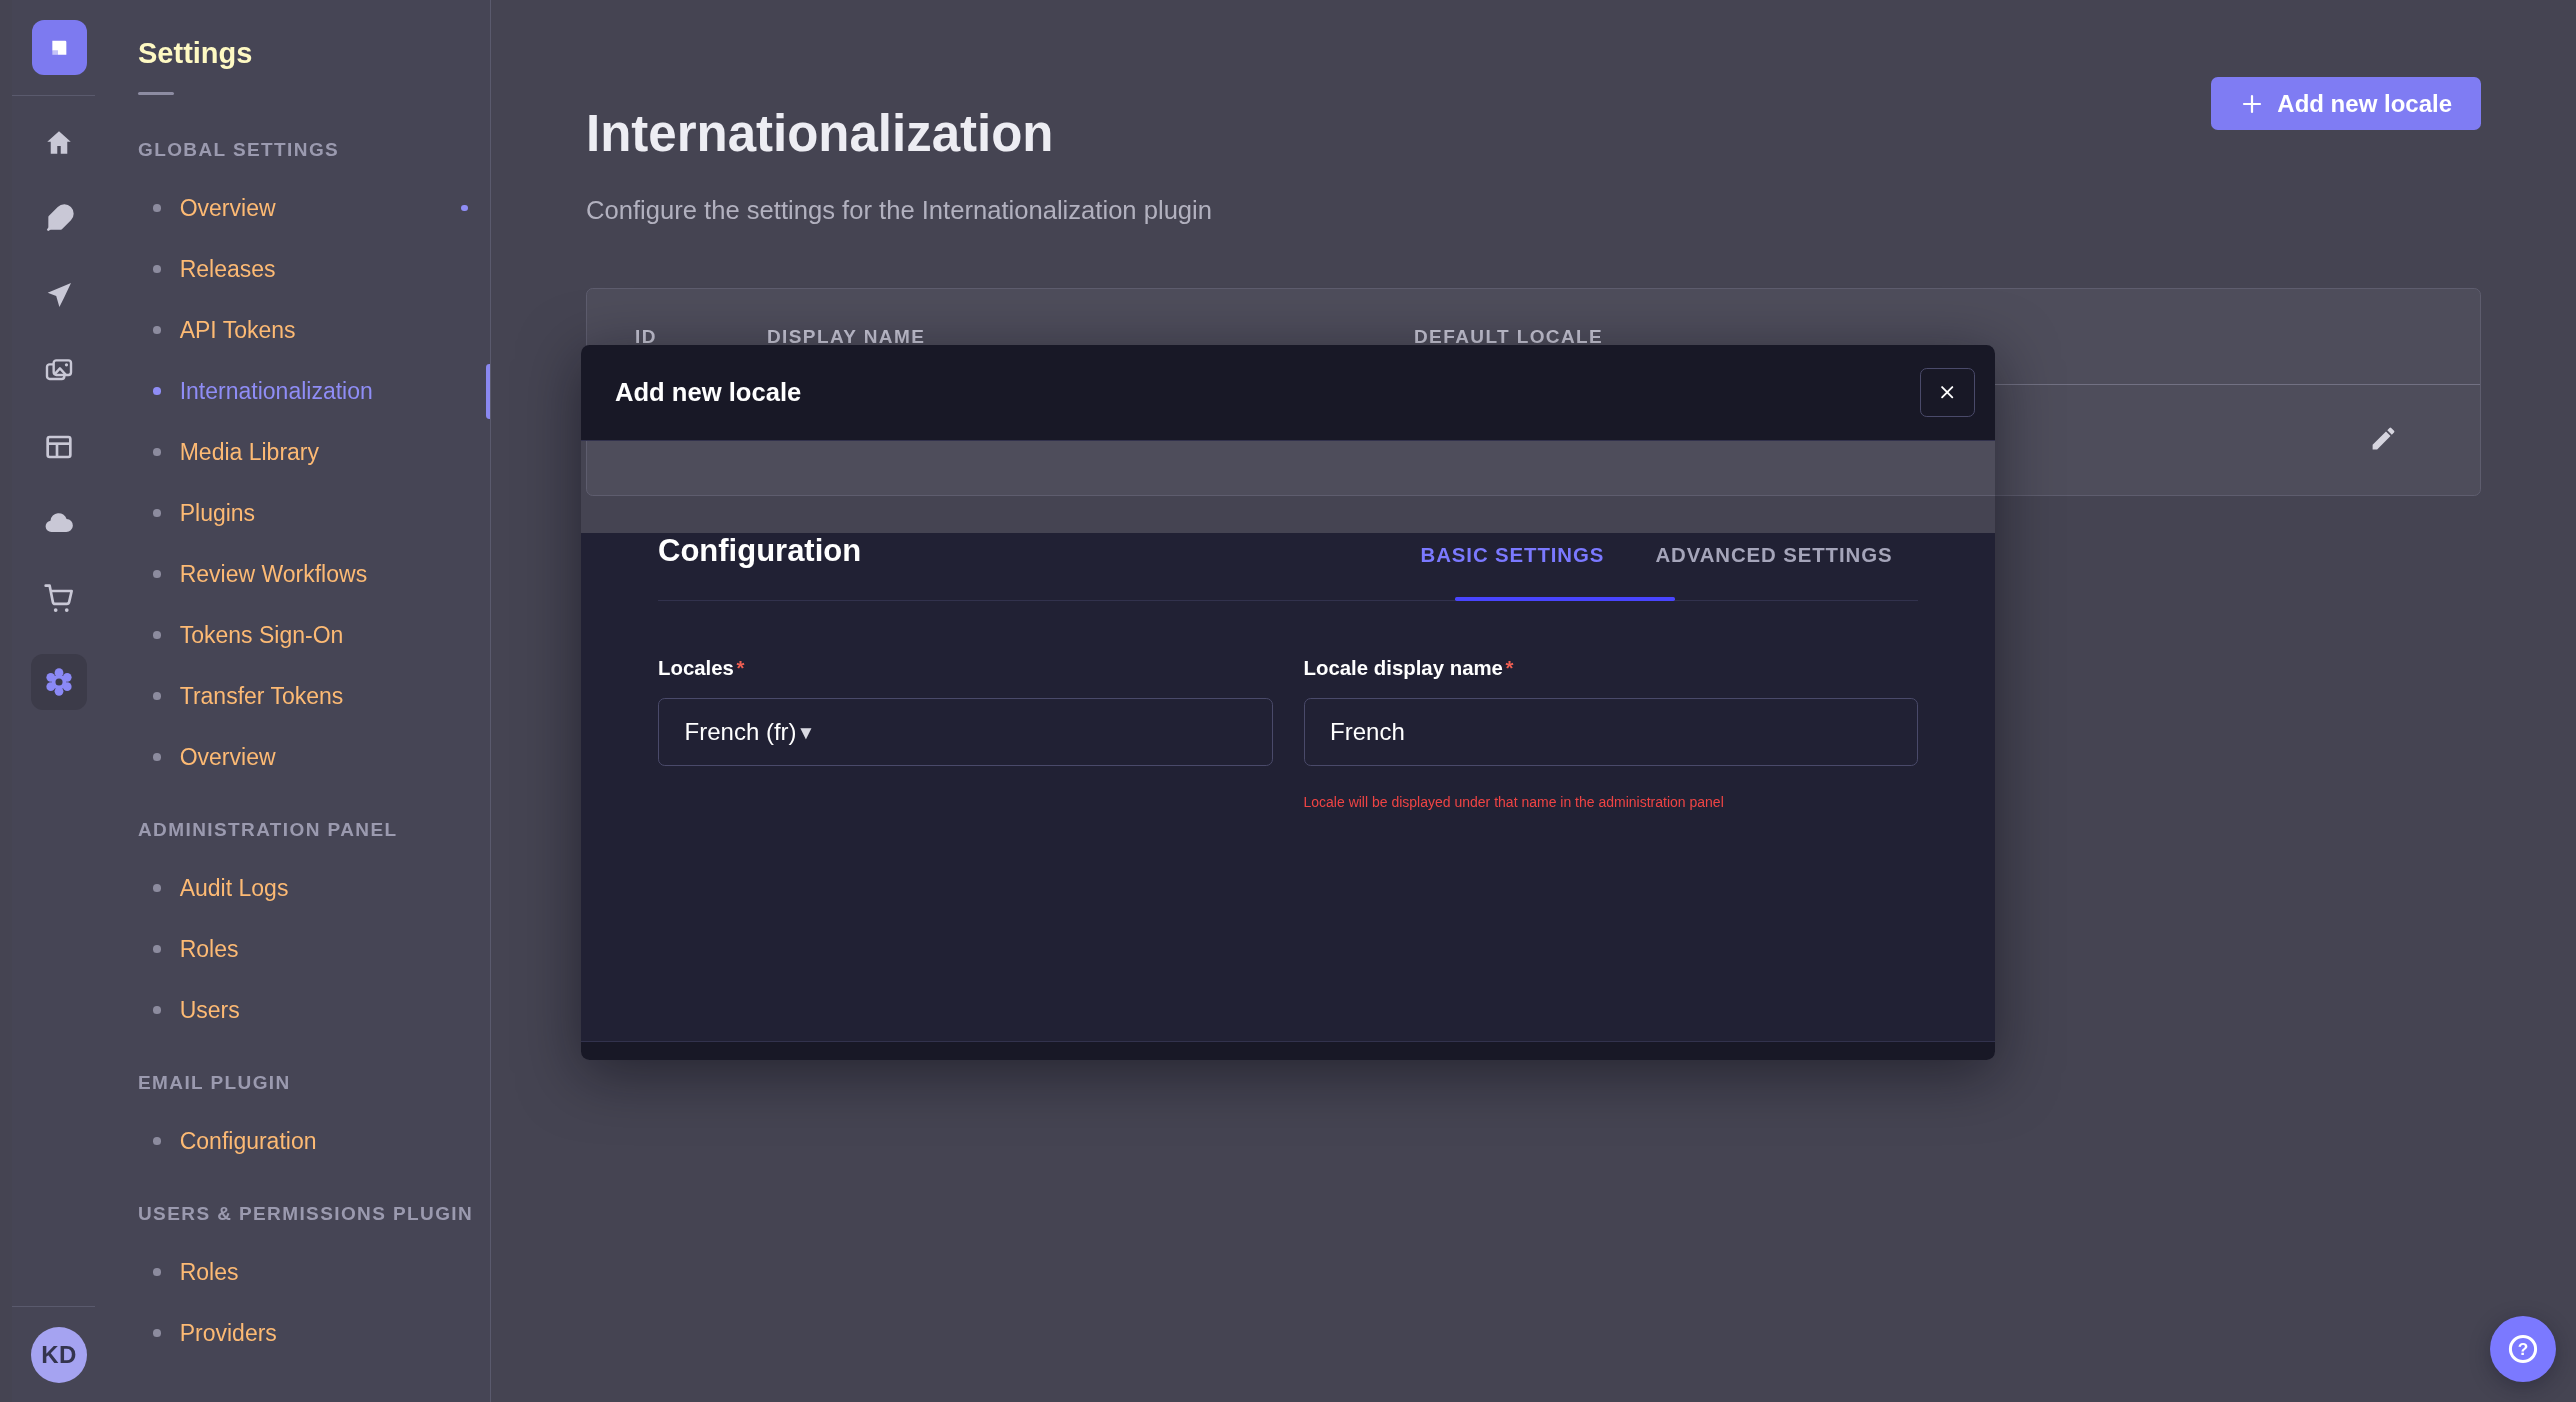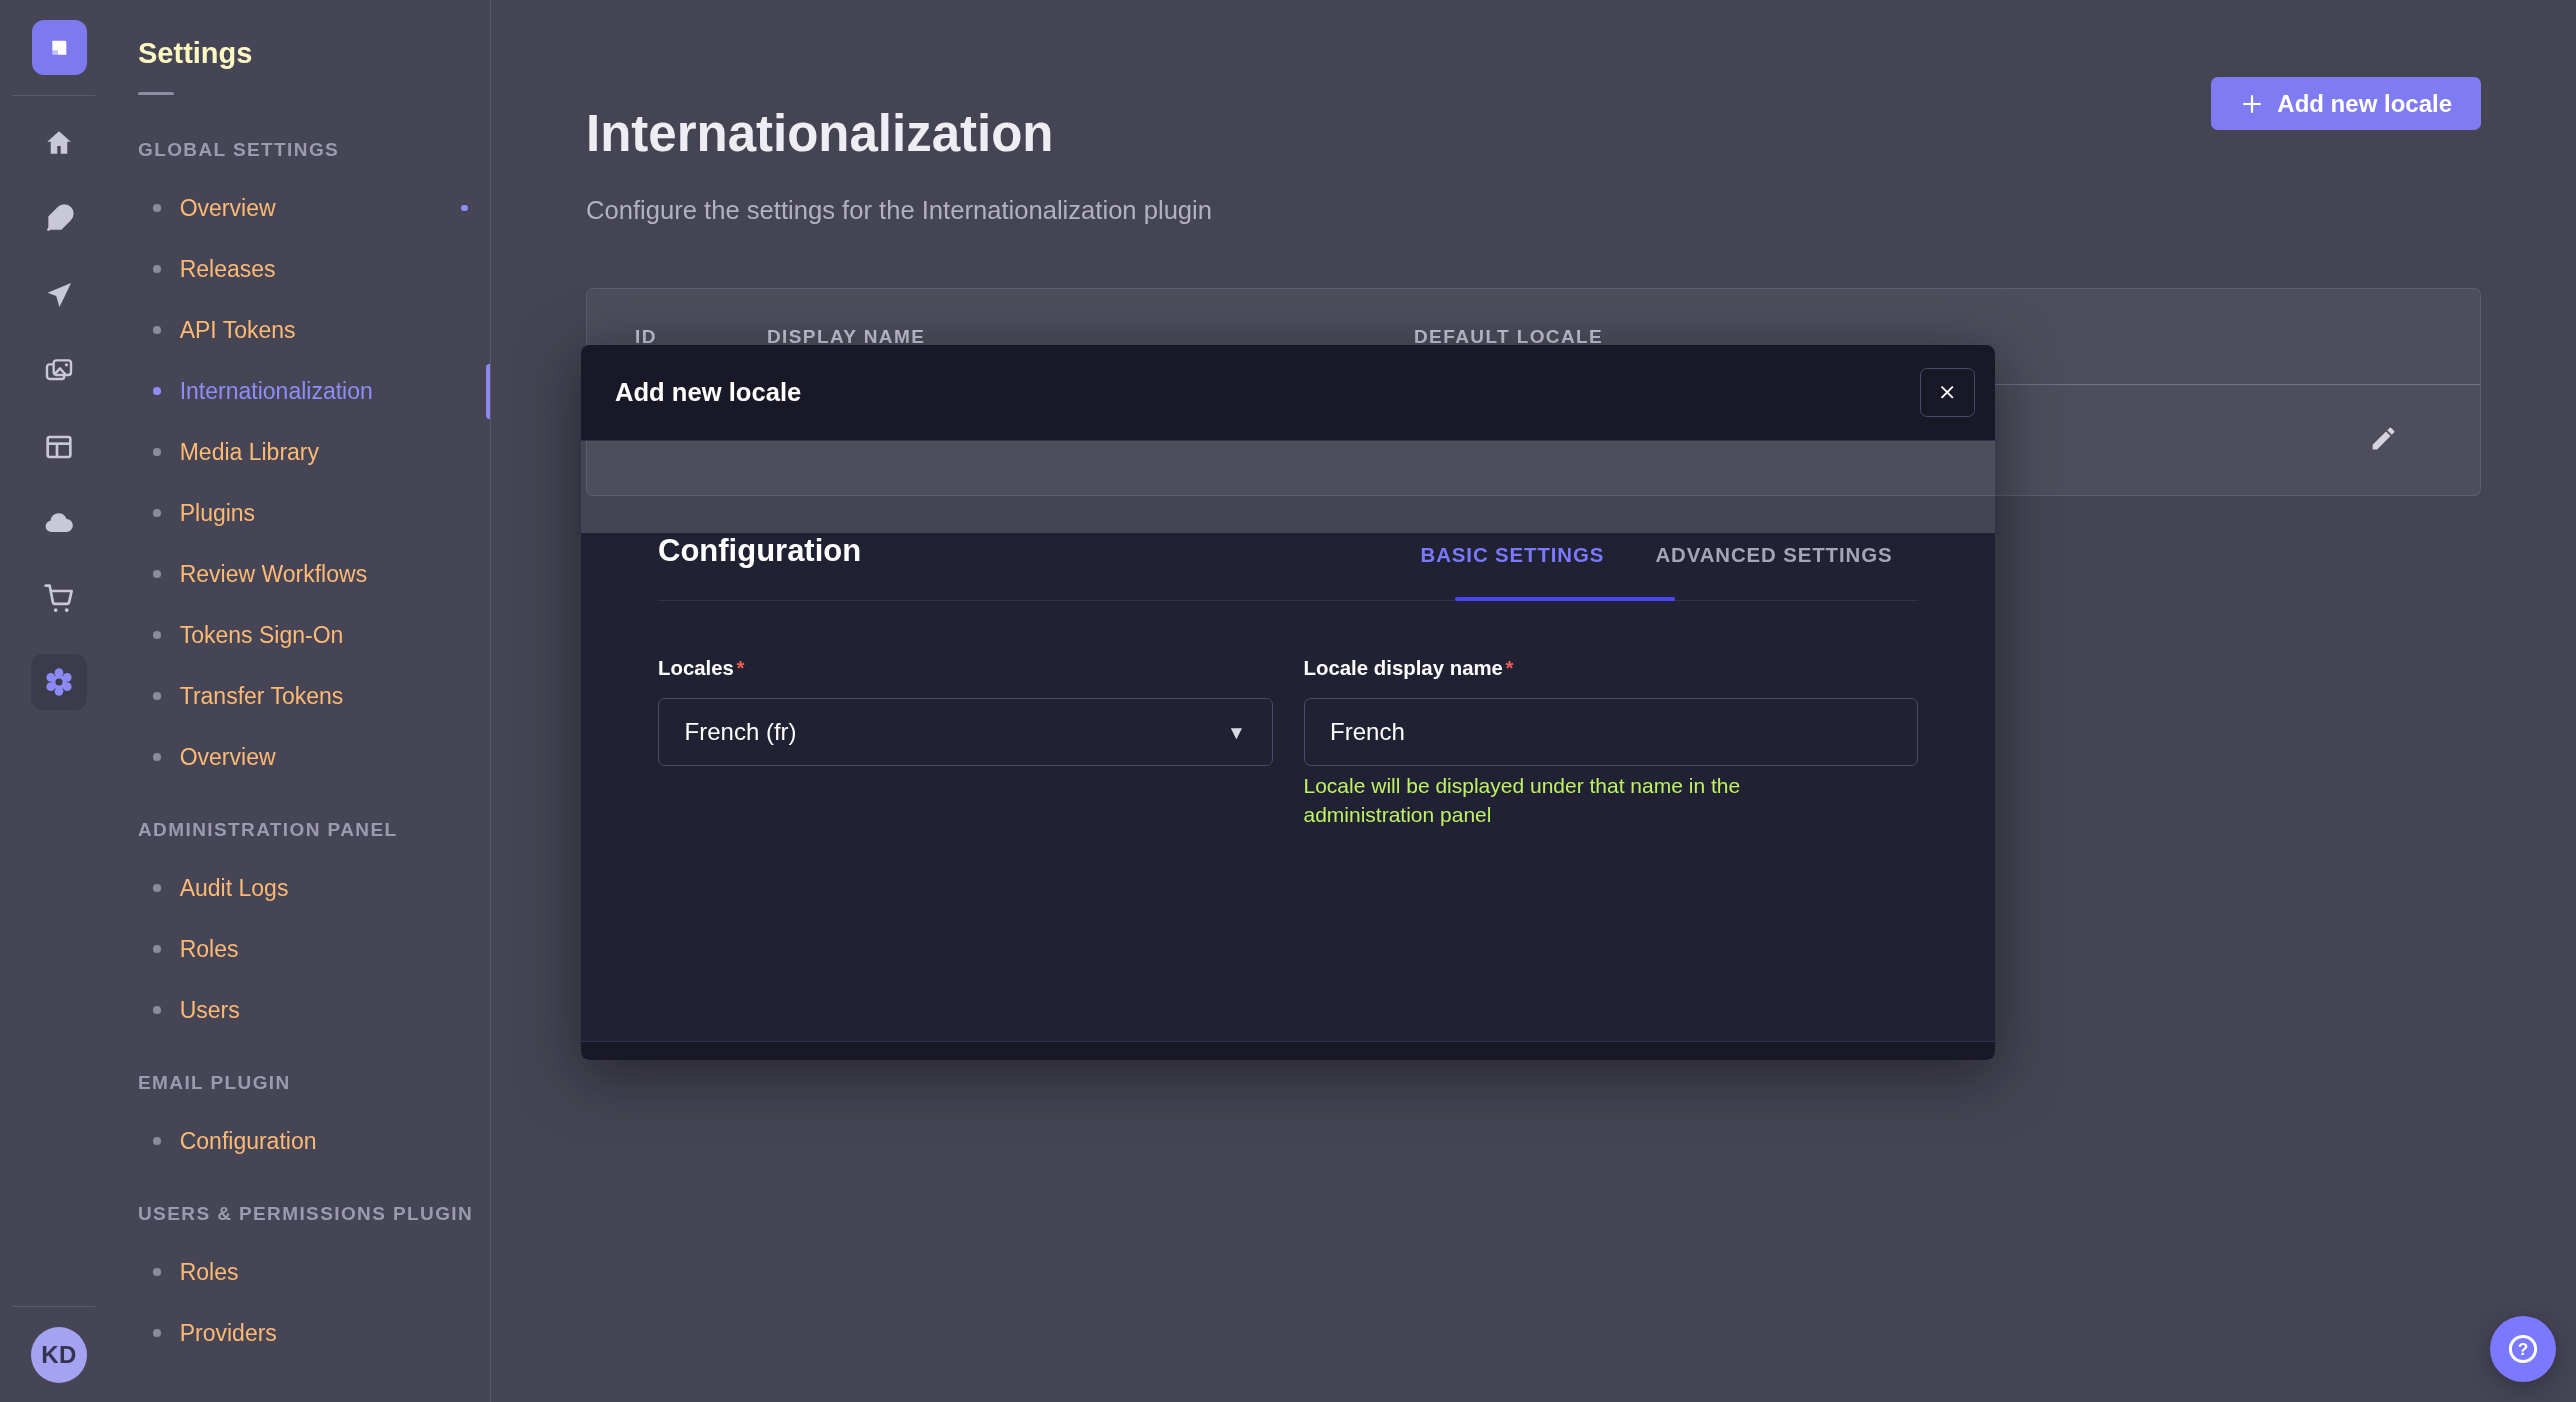--- a/index.html
+++ b/index.html
@@ -119,23 +119,23 @@
   .active-underline{position:absolute;right:243px;top:-2.6px;width:220px;height:3.4px;background:#4945ff;border-radius:1.7px}
   .fields{display:flex;gap:31px;margin-top:55px}
   .field-col{flex:1;min-width:0}
   .field-label{font-size:20.4px;font-weight:700;color:#fff;line-height:25.6px}
   .req{color:#ee5e52;margin-left:2.6px}
   .select-box,.input-box{
     margin-top:17px;height:68px;border:0.9px solid #4a4a6a;border-radius:6.8px;background:#212134;
     display:flex;align-items:center;padding:0 25.6px;font-size:24px;color:#fff;cursor:pointer;
     box-sizing:border-box;
   }
-  .select-box{justify-content:space-between}
+  .select-box{justify-content:flex-start}
   .caret{color:#d9d9e2;font-size:19px;line-height:1}
-  .hint{margin-top:5px;font-size:21px;line-height:29px;color:#bef264;max-width:562px}
+  .hint{margin-top:22px;font-size:14px;line-height:29px;color:#ef4444;max-width:562px}
   .modal-footer{
     height:112px;background:#181826;border-top:0.9px solid #32324d;
     display:flex;align-items:center;justify-content:space-between;padding:0 20.4px 0 34px;
   }
   
   .fab-help{
     position:absolute;right:20.4px;bottom:19.6px;width:66px;height:66px;border-radius:50%;
     background:#7b79ff;border:none;display:flex;align-items:center;justify-content:center;cursor:pointer;
     box-shadow:0 5.1px 20.4px rgba(20,20,40,.35);
   }

